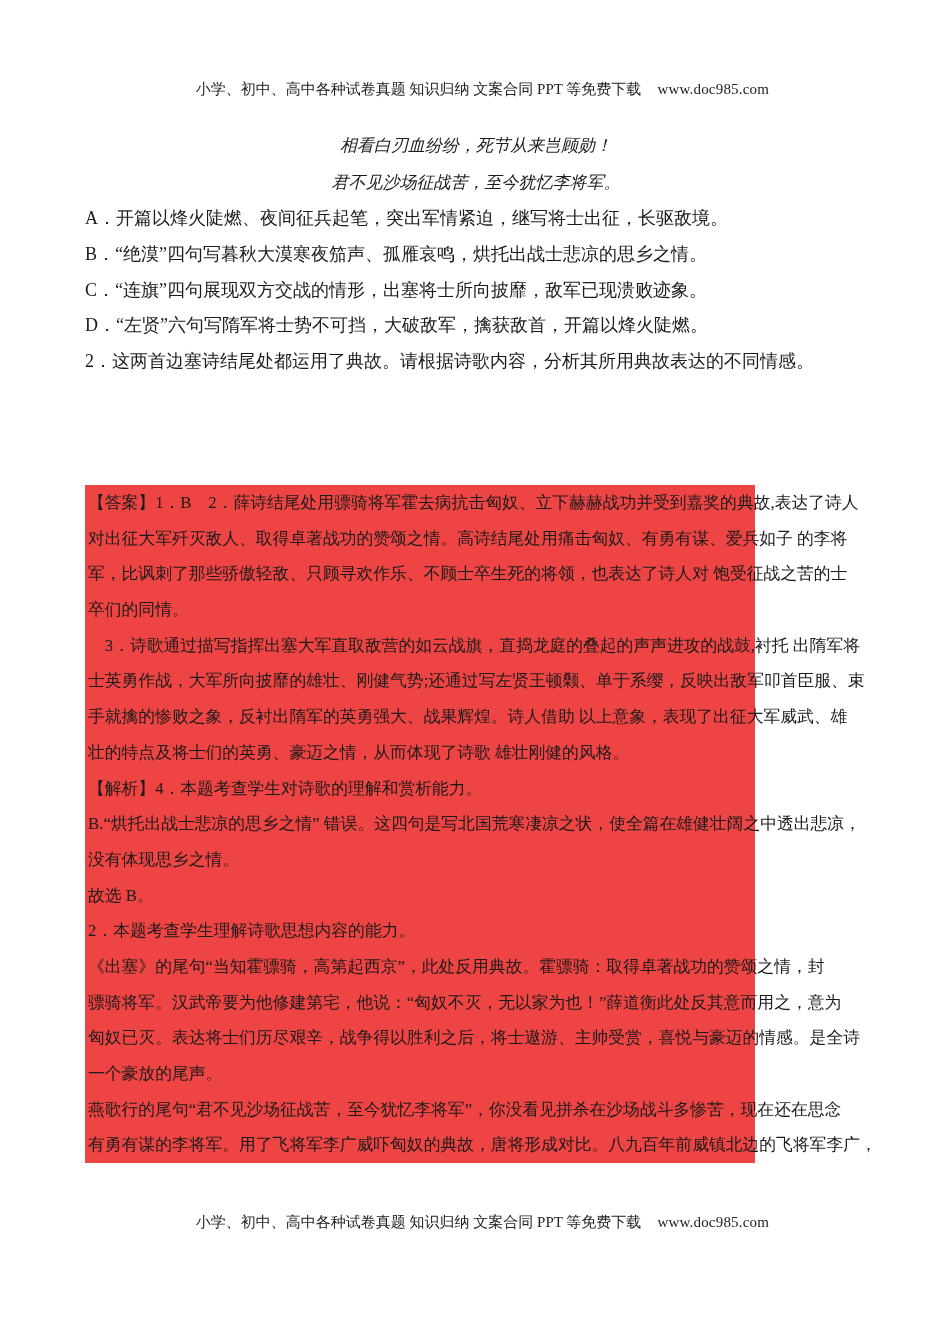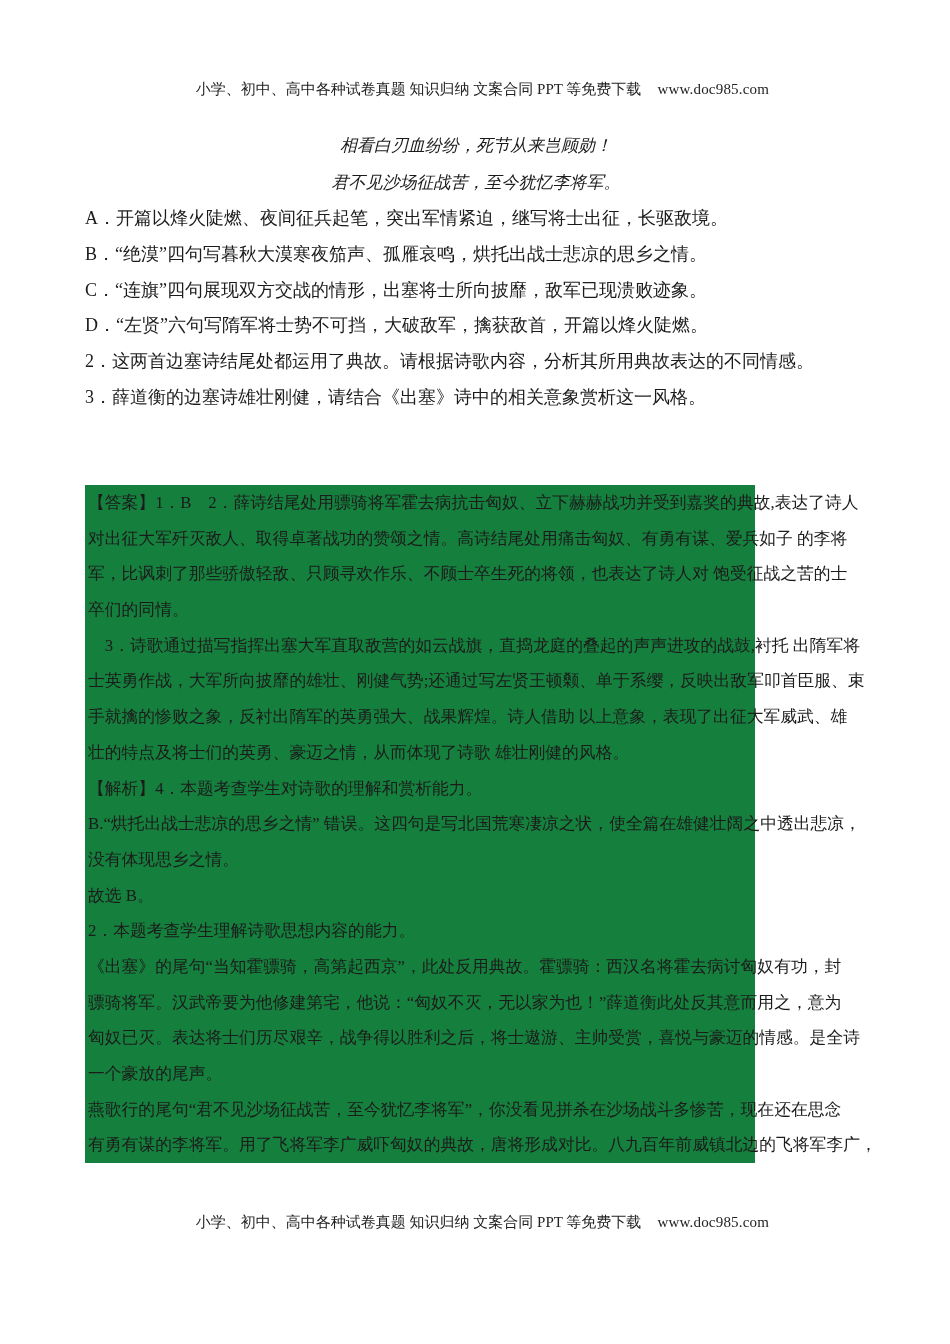--- a/index.html
+++ b/index.html
@@ -42,21 +42,21 @@
     line-height: 36.5px;
     height: 36.5px;
     text-align: center;
     white-space: pre;
   }
   .answer-block {
     position: absolute;
     top: 485px;
     left: 85px;
     width: 670px;
-    background: #15803d;
+    background: #ef4444;
     padding: 0;
   }
   .answer-block .aline {
     font-size: 16.8px;
     line-height: 35.7px;
     height: 35.7px;
     white-space: pre;
     padding-left: 3px;
   }
 </style>
@@ -74,38 +74,37 @@
         <div class="poem-line">相看白刃血纷纷，死节从来岂顾勋！</div>
         <div class="poem-line">君不见沙场征战苦，至今犹忆李将军。</div>
       </div>
     <div>
         <div class="line">A．开篇以烽火陡燃、夜间征兵起笔，突出军情紧迫，继写将士出征，长驱敌境。</div>
         <div class="line">B．“绝漠”四句写暮秋大漠寒夜笳声、孤雁哀鸣，烘托出战士悲凉的思乡之情。</div>
         <div class="line">C．“连旗”四句展现双方交战的情形，出塞将士所向披靡，敌军已现溃败迹象。</div>
         <div class="line">D．“左贤”六句写隋军将士势不可挡，大破敌军，擒获敌首，开篇以烽火陡燃。</div>
       </div>
     <div class="line">2．这两首边塞诗结尾处都运用了典故。请根据诗歌内容，分析其所用典故表达的不同情感。</div>
-    <div class="line">3．薛道衡的边塞诗雄壮刚健，请结合《出塞》诗中的相关意象赏析这一风格。</div>
   </div>
 
   <div class="answer-block">
       <div class="aline">【答案】1．B　2．薛诗结尾处用骠骑将军霍去病抗击匈奴、立下赫赫战功并受到嘉奖的典故,表达了诗人</div>
       <div class="aline">对出征大军歼灭敌人、取得卓著战功的赞颂之情。高诗结尾处用痛击匈奴、有勇有谋、爱兵如子 的李将</div>
       <div class="aline">军，比讽刺了那些骄傲轻敌、只顾寻欢作乐、不顾士卒生死的将领，也表达了诗人对 饱受征战之苦的士</div>
       <div class="aline">卒们的同情。</div>
       <div class="aline">　3．诗歌通过描写指挥出塞大军直取敌营的如云战旗，直捣龙庭的叠起的声声进攻的战鼓,衬托 出隋军将</div>
       <div class="aline">士英勇作战，大军所向披靡的雄壮、刚健气势;还通过写左贤王顿颡、单于系缨，反映出敌军叩首臣服、束</div>
       <div class="aline">手就擒的惨败之象，反衬出隋军的英勇强大、战果辉煌。诗人借助 以上意象，表现了出征大军威武、雄</div>
       <div class="aline">壮的特点及将士们的英勇、豪迈之情，从而体现了诗歌 雄壮刚健的风格。</div>
       <div class="aline">【解析】4．本题考查学生对诗歌的理解和赏析能力。</div>
       <div class="aline">B.“烘托出战士悲凉的思乡之情” 错误。这四句是写北国荒寒凄凉之状，使全篇在雄健壮阔之中透出悲凉，</div>
       <div class="aline">没有体现思乡之情。</div>
       <div class="aline">故选 B。</div>
       <div class="aline">2．本题考查学生理解诗歌思想内容的能力。</div>
-      <div class="aline">《出塞》的尾句“当知霍骠骑，高第起西京”，此处反用典故。霍骠骑：西汉名将霍去病讨匈奴有功，封</div>
+      <div class="aline">《出塞》的尾句“当知霍骠骑，高第起西京”，此处反用典故。霍骠骑：取得卓著战功的赞颂之情，封</div>
       <div class="aline">骠骑将军。汉武帝要为他修建第宅，他说：“匈奴不灭，无以家为也！”薛道衡此处反其意而用之，意为</div>
       <div class="aline">匈奴已灭。表达将士们历尽艰辛，战争得以胜利之后，将士遨游、主帅受赏，喜悦与豪迈的情感。是全诗</div>
       <div class="aline">一个豪放的尾声。</div>
       <div class="aline">燕歌行的尾句“君不见沙场征战苦，至今犹忆李将军”，你没看见拼杀在沙场战斗多惨苦，现在还在思念</div>
       <div class="aline">有勇有谋的李将军。用了飞将军李广威吓匈奴的典故，唐将形成对比。八九百年前威镇北边的飞将军李广，</div>
     </div>
 
   <div class="doc-footer">
     <span>小学、初中、高中各种试卷真题 知识归纳 文案合同 PPT 等免费下载</span><span class="url">www.doc985.com</span>
   </div>

